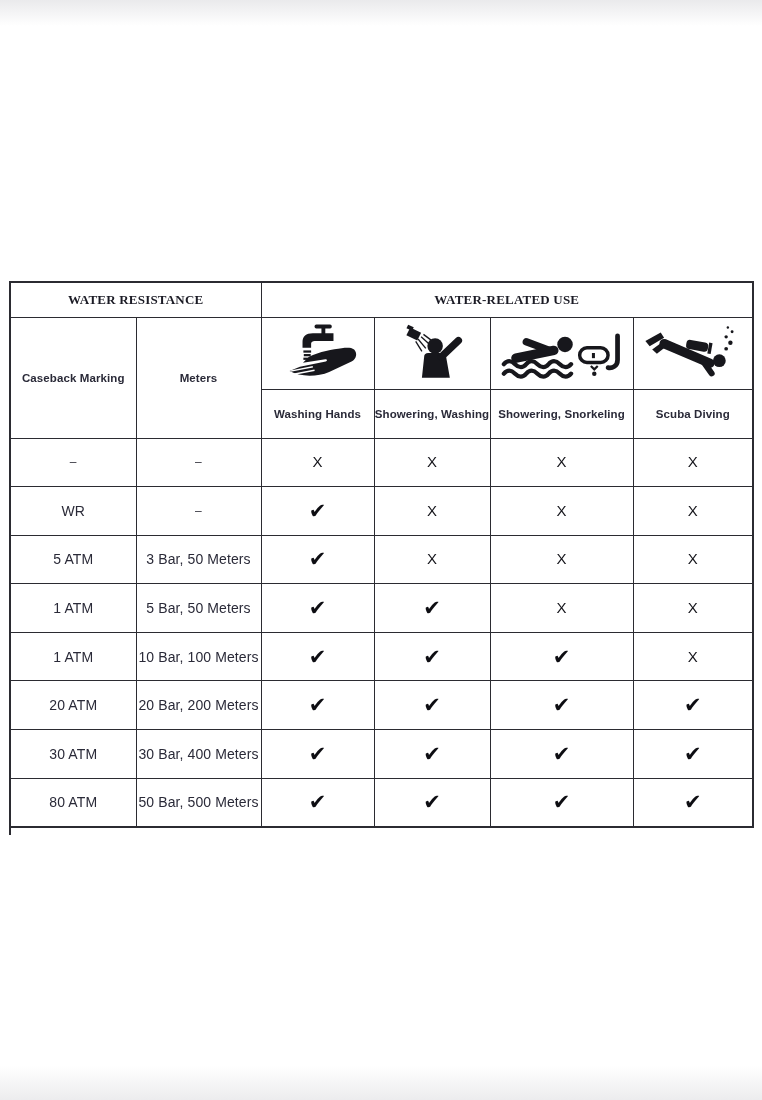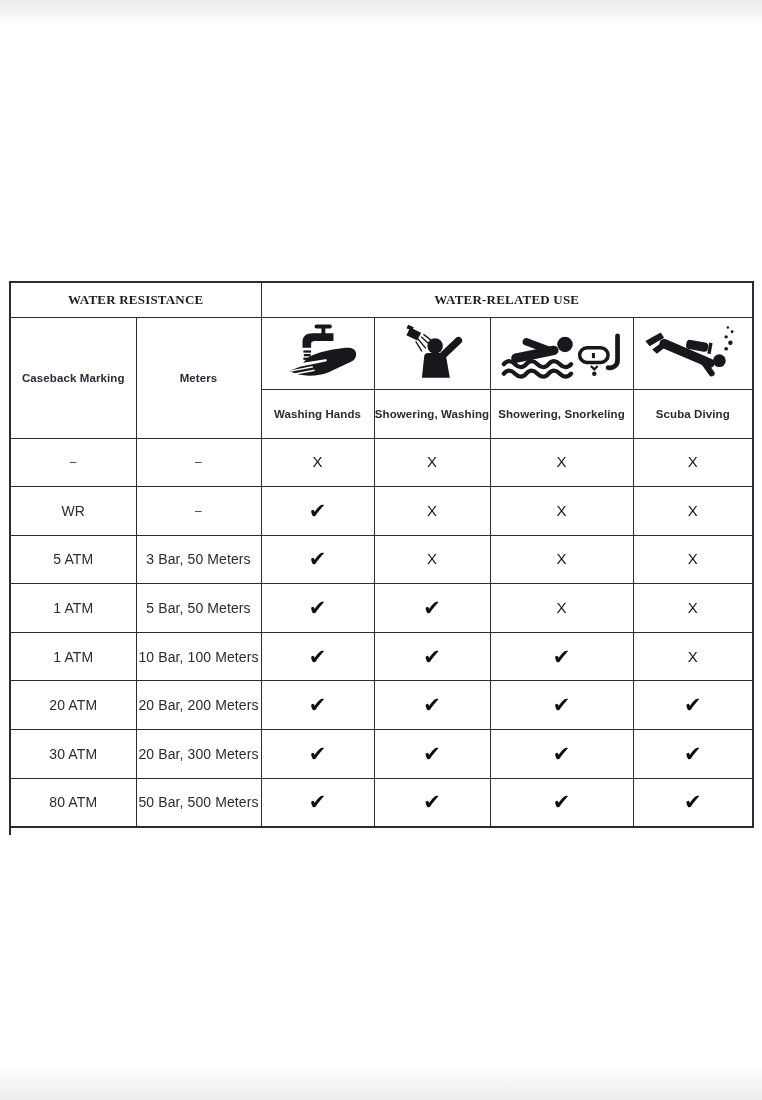--- a/index.html
+++ b/index.html
@@ -210,21 +210,21 @@
       <td class="cell-text">20 ATM</td>
       <td class="cell-text">20 Bar, 200 Meters</td>
       <td><span class="mark mark-yes">✔</span></td>
       <td><span class="mark mark-yes">✔</span></td>
       <td><span class="mark mark-yes">✔</span></td>
       <td><span class="mark mark-yes">✔</span></td>
     </tr>
 
     <tr class="r-data">
       <td class="cell-text">30 ATM</td>
-      <td class="cell-text">20 Bar, 300 Meters</td>
+      <td class="cell-text">30 Bar, 400 Meters</td>
       <td><span class="mark mark-yes">✔</span></td>
       <td><span class="mark mark-yes">✔</span></td>
       <td><span class="mark mark-yes">✔</span></td>
       <td><span class="mark mark-yes">✔</span></td>
     </tr>
 
     <tr class="r-data">
       <td class="cell-text">80 ATM</td>
       <td class="cell-text">50 Bar, 500 Meters</td>
       <td><span class="mark mark-yes">✔</span></td>

